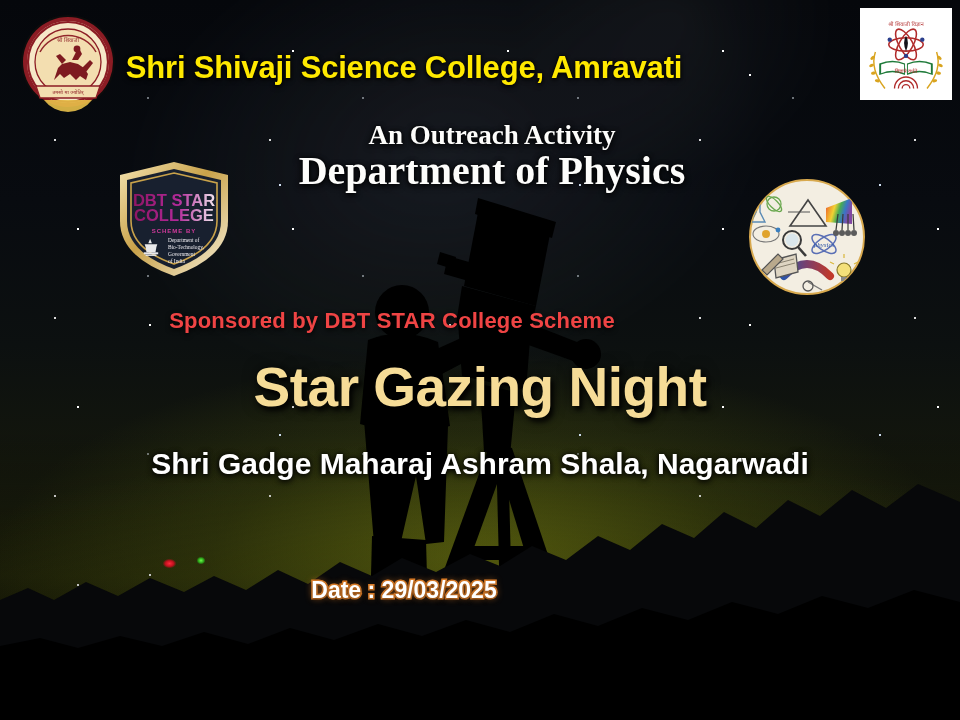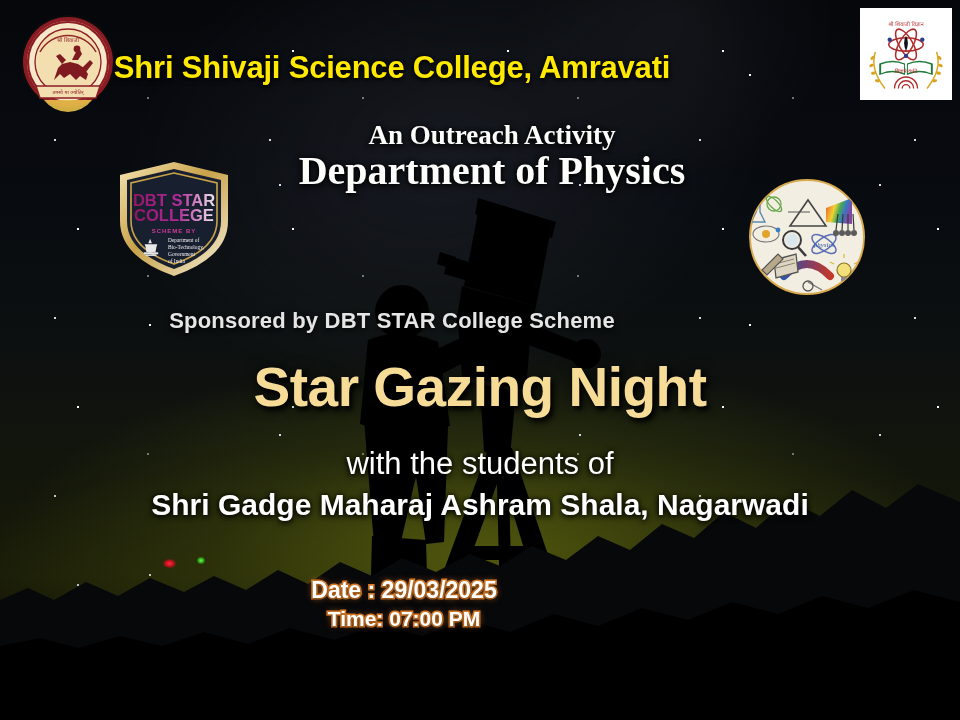--- a/index.html
+++ b/index.html
@@ -83,21 +83,21 @@
   .led-green {
     position:absolute; left:197px; bottom:156px; width:8px; height:7px;
     background:radial-gradient(ellipse at center,#6dff4a 0%, #2a9e18 50%, rgba(30,120,20,0) 78%);
     filter:blur(.6px);
   }
 
   
   .layer { position:absolute; inset:0; }
 
   .college-title {
-    position:absolute; top:50px; left:0; width:784px;
+    position:absolute; top:50px; left:12px; width:784px;
     text-align:center;
     font-size:31px; font-weight:bold;
     color:#ffe900;
     letter-spacing:-.2px;
     text-shadow:0 2px 5px rgba(0,0,0,.95), 0 0 3px rgba(0,0,0,.9);
   }
 
   .serif-block {
     position:absolute; top:118px; left:12px; width:960px;
     text-align:center;
@@ -107,21 +107,21 @@
     text-shadow:0 2px 6px rgba(0,0,0,.95), 0 0 4px rgba(0,0,0,.8);
   }
   .serif-block .l1 { font-size:27px; line-height:34px; }
   .serif-block .l2 { font-size:24px; line-height:32px; }
   .serif-block .l3 { font-size:40px; line-height:38px; }
 
   .sponsor-line {
     position:absolute; top:308px; left:0; width:784px;
     text-align:center;
     font-size:22px; font-weight:600;
-    color:#e5e5e5;
+    color:#ef4444;
     letter-spacing:.2px;
     text-shadow:0 2px 5px rgba(0,0,0,.9);
   }
 
   .headline {
     position:absolute; top:347px; left:0; width:960px;
     text-align:center;
     font-size:55px; font-weight:bold;
     color:#f6dc97;
     letter-spacing:-.5px;
@@ -448,23 +448,21 @@
     <div class="serif-block">
       <div class="l1">An Outreach Activity</div>
       <div class="l3">Department of Physics</div>
     </div>
 
     <div class="sponsor-line">Sponsored by DBT STAR College Scheme</div>
 
     <div class="headline">Star Gazing Night</div>
 
     <div class="students-block">
-      <div class="s1">with the students of</div>
       <div class="s2">Shri Gadge Maharaj Ashram Shala, Nagarwadi</div>
     </div>
 
     <div class="datetime-block">
       <div class="d1"><span class="dt-text">Date : 29/03/2025</span></div>
-      <div class="d2"><span class="dt-text">Time: 07:00 PM</span></div>
     </div>
 
   </div>
 </div>
 
 </body></html>

